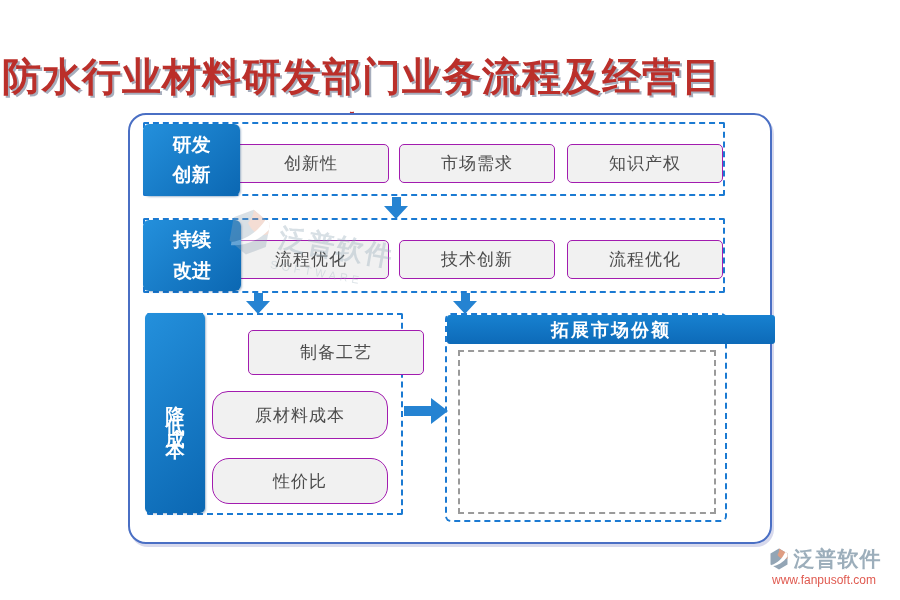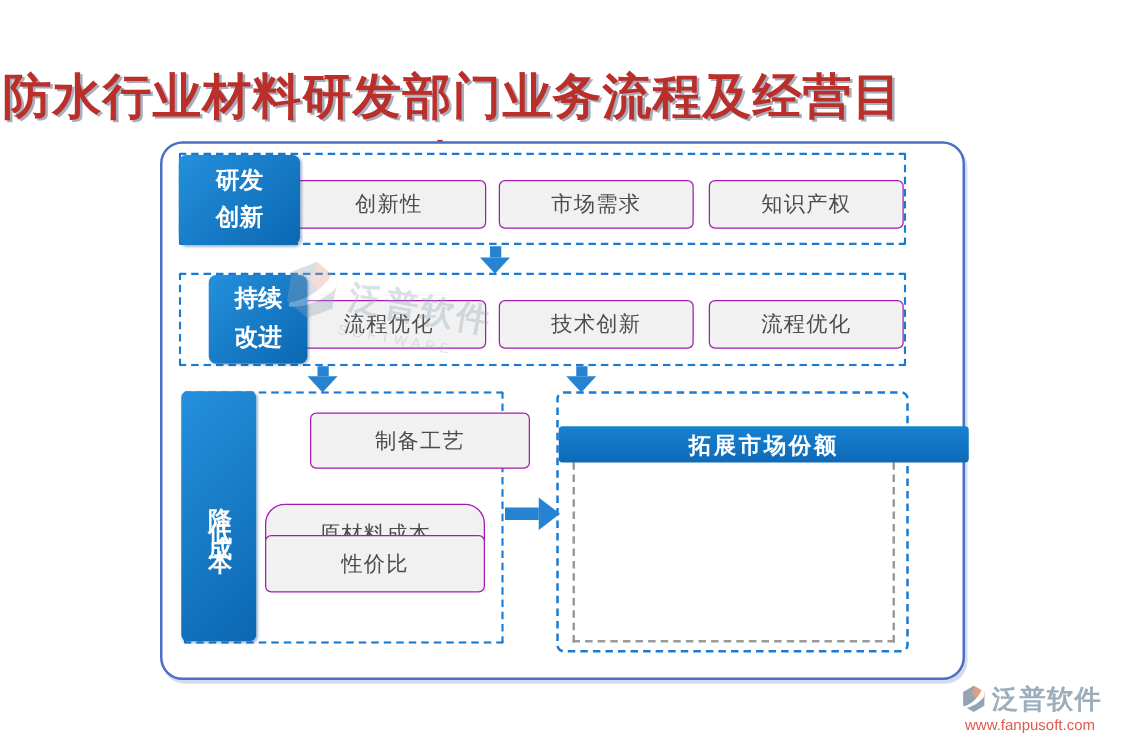--- a/index.html
+++ b/index.html
@@ -85,51 +85,51 @@
   <div class="gbox" style="left:233px;top:144px;width:154px;height:37px;">创新性</div>
   <div class="gbox" style="left:399px;top:144px;width:154px;height:37px;">市场需求</div>
   <div class="gbox" style="left:567px;top:144px;width:154px;height:37px;">知识产权</div>
 
   <div class="arr-down" style="left:383px;top:197px;">
     <div class="stem" style="height:9px;"></div>
     <div class="head"></div>
   </div>
 
   <div class="dash-blue" style="left:143px;top:218px;width:578px;height:71px;"></div>
-  <div class="blabel" style="left:143px;top:220px;width:79px;height:71px;margin-left:24px;">
+  <div class="blabel" style="left:143px;top:220px;width:98px;height:71px;">
     <span class="wrap2">持续改进</span>
   </div>
   <div class="gbox" style="left:233px;top:240px;width:154px;height:37px;">流程优化</div>
   <div class="gbox" style="left:567px;top:240px;width:154px;height:37px;">流程优化</div>
   <div class="gbox" style="left:399px;top:240px;width:154px;height:37px;">技术创新</div>
 
   <div class="arr-down" style="left:245px;top:293px;">
     <div class="stem" style="height:8px;"></div>
     <div class="head"></div>
   </div>
   <div class="arr-down" style="left:452px;top:293px;">
     <div class="stem" style="height:8px;"></div>
     <div class="head"></div>
   </div>
 
   <div class="dash-blue" style="left:147px;top:313px;width:252px;height:198px;"></div>
   <div class="blabel" style="left:145px;top:313px;width:60px;height:200px;border-radius:5px;">
     <span class="vtext">降低成本</span>
   </div>
   <div class="gbox" style="left:212px;top:330px;width:174px;height:43px;margin-left:36px;">制备工艺</div>
-  <div class="gbox" style="left:212px;top:403px;width:174px;height:46px;border-radius:16px;">原材料成本</div>
-  <div class="gbox" style="left:212px;top:428px;width:174px;height:44px;">性价比</div>
+  <div class="gbox" style="left:212px;top:391px;width:174px;height:46px;border-radius:16px;">原材料成本</div>
+  <div class="gbox" style="left:212px;top:458px;width:174px;height:44px;border-radius:17px;">性价比</div>
 
   <div class="arr-right" style="left:404px;top:398px;">
     <div class="stem" style="width:27px;"></div>
     <div class="head"></div>
   </div>
 
   <div class="dash-blue" style="left:445px;top:313px;width:278px;height:205px;border-radius:6px;"></div>
-  <div class="mheader" style="left:447px;top:315px;width:328px;height:29px;margin-top:26px;">拓展市场份额</div>
+  <div class="mheader" style="left:447px;top:315px;width:328px;height:29px;">拓展市场份额</div>
   <div class="dash-gray" style="left:458px;top:350px;width:254px;height:160px;"></div>
 
   <div class="wm-footer">
     <div class="row">
       <svg width="24" height="24" viewBox="0 0 48 48">
         <path d="M24 3 L41 13 V35 L24 45 L7 35 V13 Z" fill="#93a5b5"></path>
         <path d="M24 3 L41 13 V23 C33 27 26 23 21 16 C23.5 11 25 7 24 3 Z" fill="#df9d82"></path>
         <path d="M9 36 C21 32 31 23 36.5 10 L41 13 V19 C33 31 21 37.5 9 39 Z" fill="#ffffff"></path>
       </svg>
       <span class="brand">泛普软件</span>

